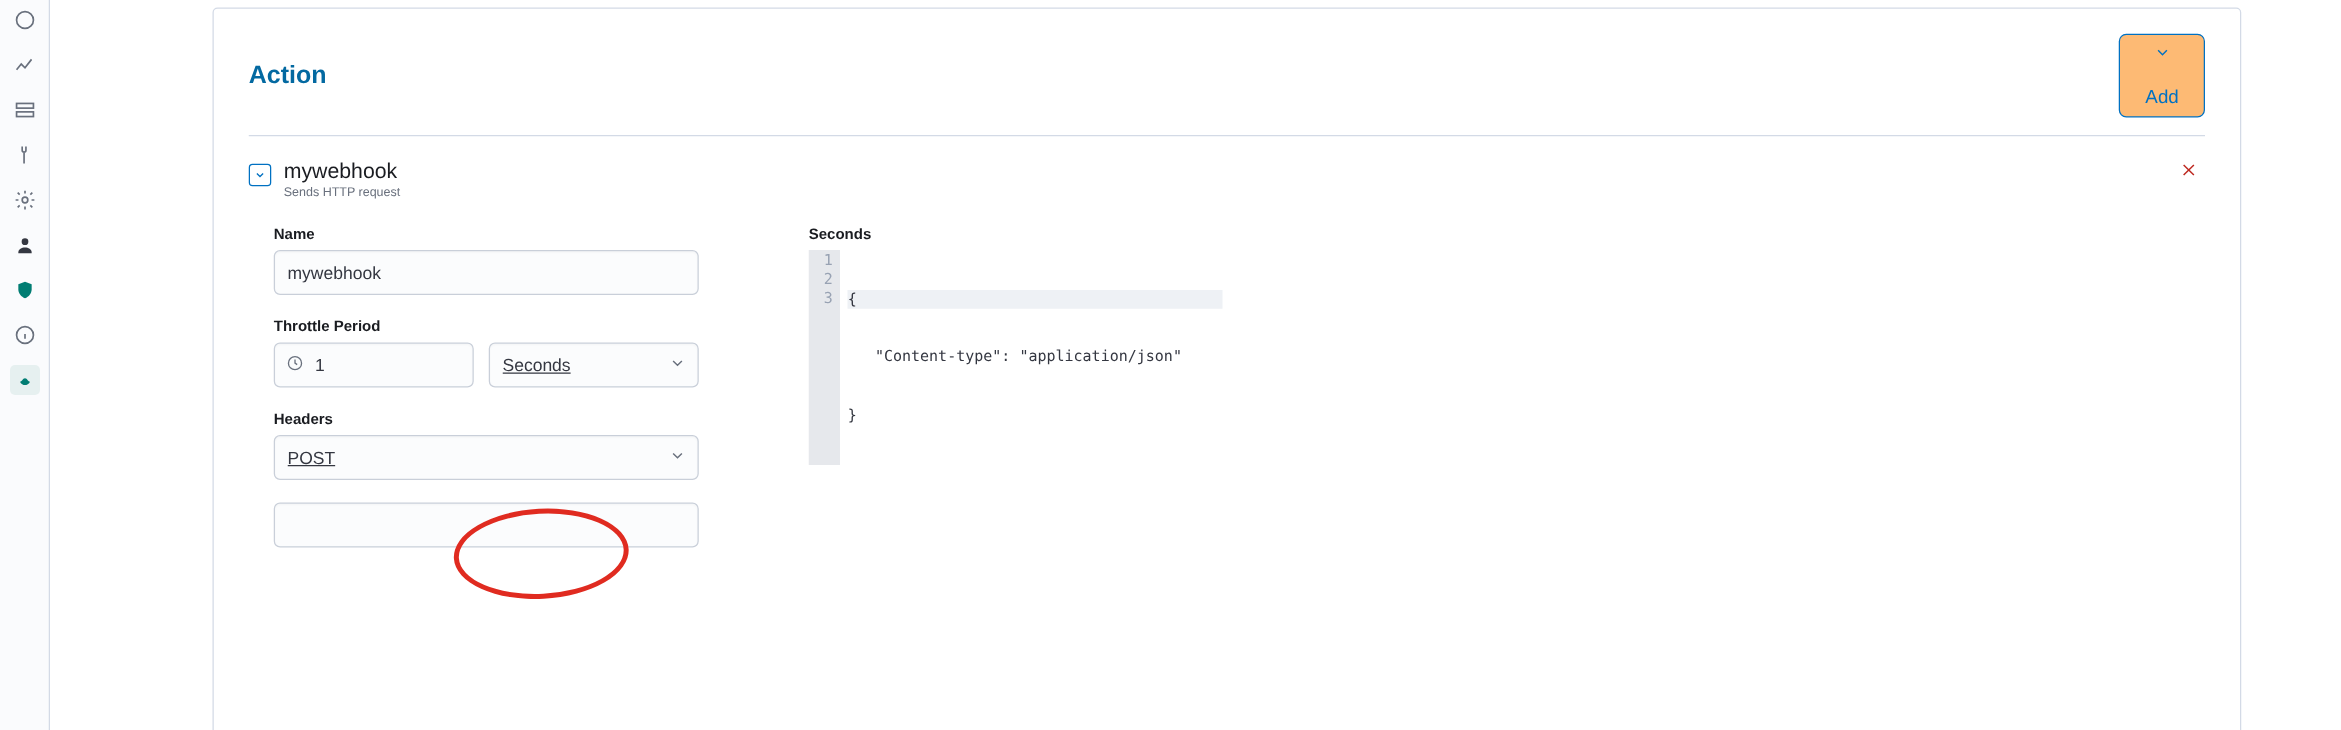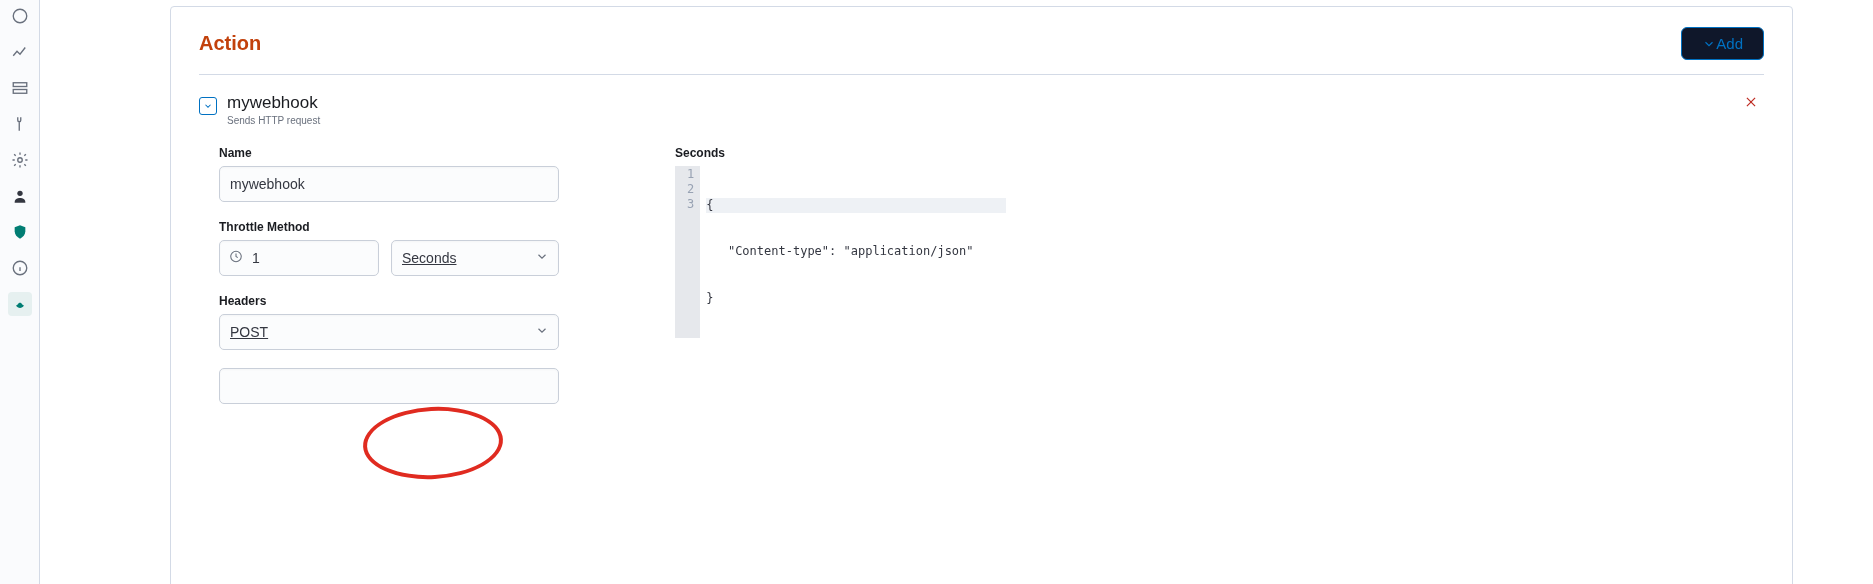--- a/index.html
+++ b/index.html
@@ -51,34 +51,35 @@
       display: flex;
       align-items: center;
       justify-content: space-between;
       border-bottom: 1px solid #d3dae6;
       padding-bottom: 14px;
       margin-bottom: 18px;
     }
     .panel-title {
       font-size: 20px;
       font-weight: 600;
-      color: #c2410c;
+      color: #0369a1;
     }
     .add-btn {
       border: 1px solid #0071c2;
       color: #0071c2;
-      background: #0f172a;
+      background: #fdba74;
       padding: 7px 20px;
       border-radius: 6px;
       font-size: 15px;
       font-weight: 500;
       display: flex;
       align-items: center;
-      gap: 0;
+      gap: 20px;
       cursor: pointer;
+      flex-direction: column;
     }
     .add-btn svg { width: 14px; height: 14px; }
 
     .item-row {
       display: flex;
       align-items: flex-start;
       gap: 10px;
       margin-bottom: 20px;
     }
     .expand-toggle {
@@ -97,21 +98,21 @@
     .delete-x {
       margin-left: auto;
       color: #bd271e;
       cursor: pointer;
       font-size: 16px;
       padding: 2px 6px;
     }
 
     .form-area {
       display: flex;
-      gap: 116px;
+      gap: 88px;
       padding-left: 20px;
     }
     .form-left { width: 340px; }
     .form-right { width: 340px; }
 
     .field { margin-bottom: 18px; }
     .field label {
       display: block;
       font-size: 12px;
       font-weight: 600;
@@ -274,21 +275,21 @@
       </div>
 
       <div class="form-area">
         <div class="form-left">
           <div class="field">
             <label>Name</label>
             <input class="input" value="mywebhook" style="">
           </div>
 
           <div class="field">
-            <label>Throttle Method</label>
+            <label>Throttle Period</label>
             <div class="throttle-row">
               <div class="num-wrap">
                 <span class="clock">
                   <svg viewBox="0 0 24 24" width="14" height="14" fill="none" stroke="currentColor" stroke-width="1.8">
                       <circle cx="12" cy="12" r="9"></circle>
                       <polyline points="12 7 12 12 15 14"></polyline>
                     </svg>
                 </span>
                 <input class="input" value="1" style="">
               </div>

